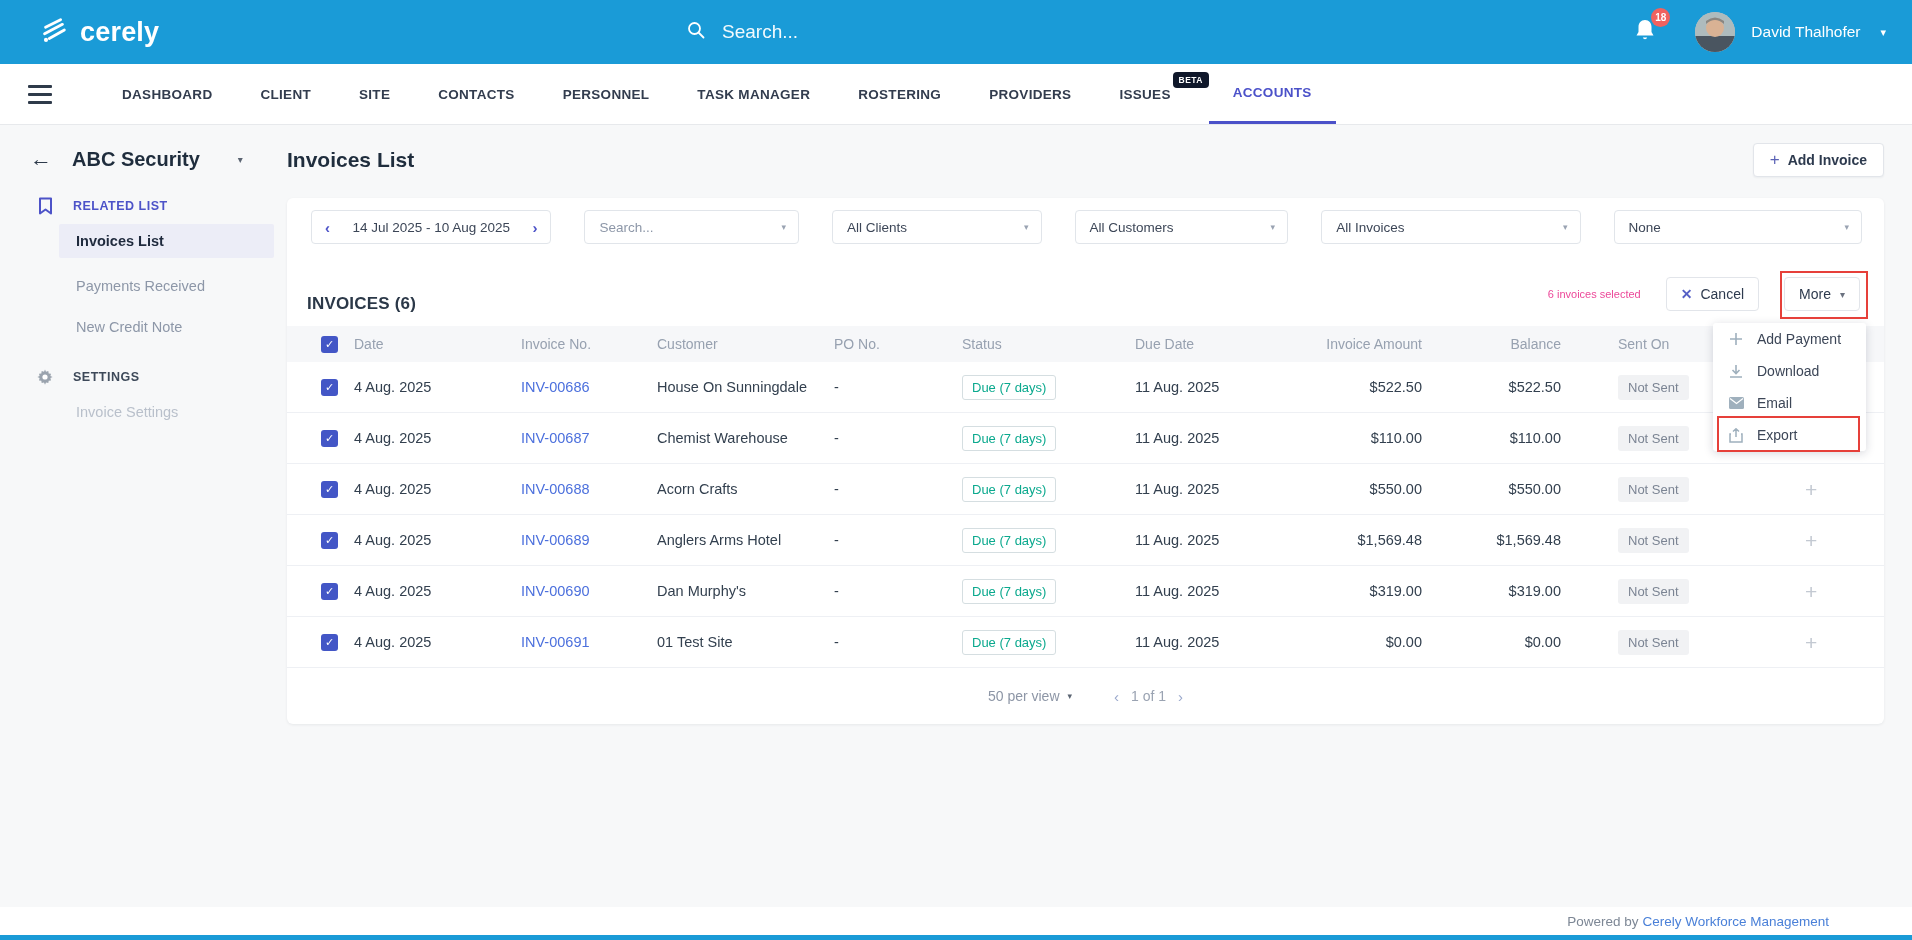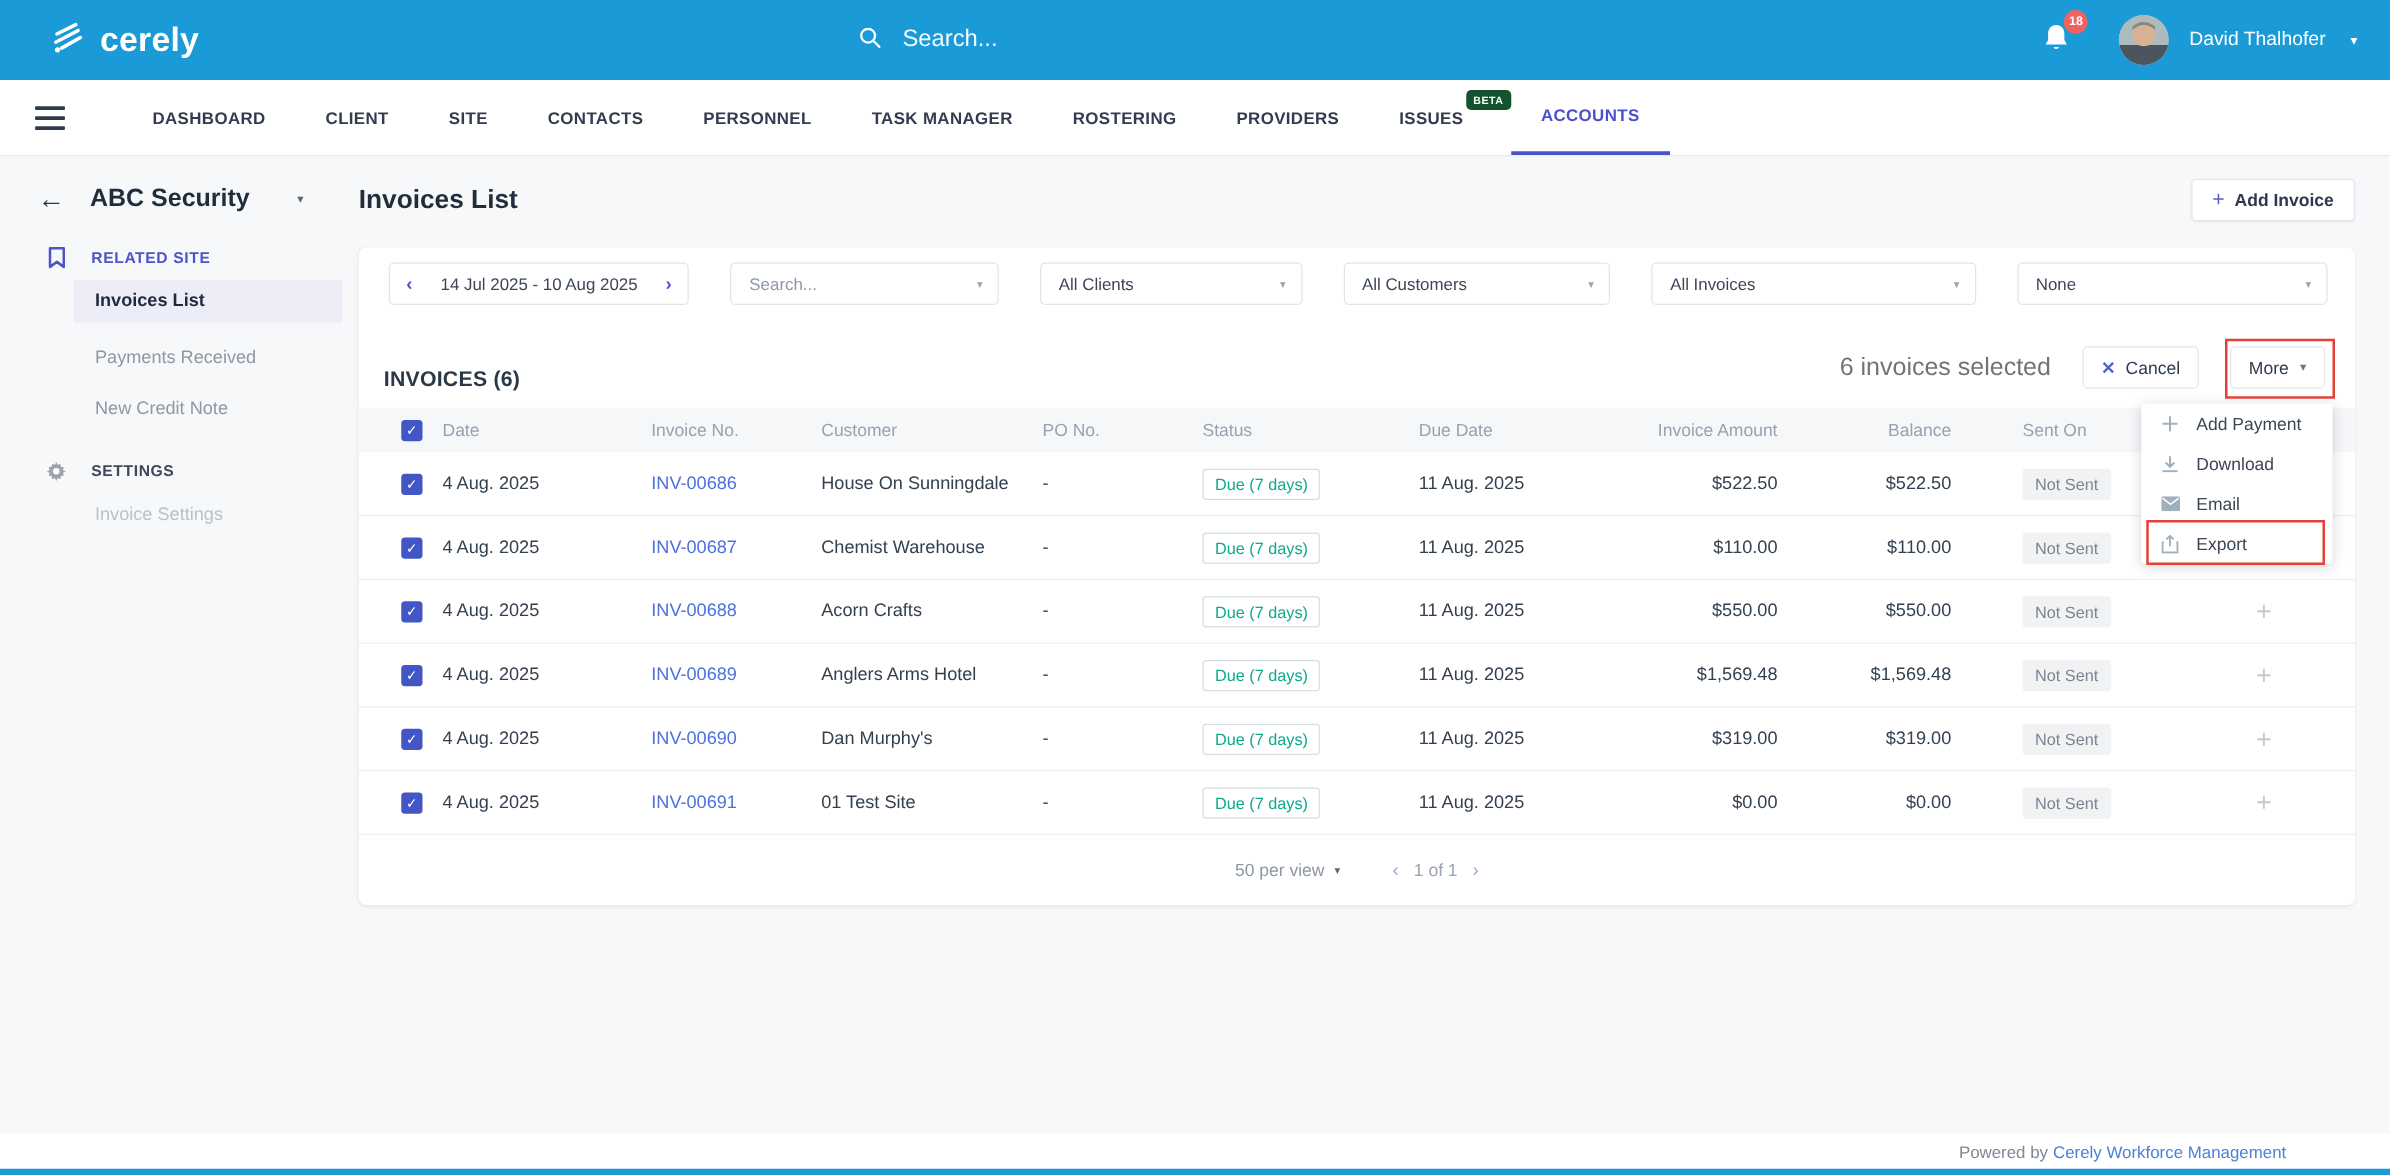--- a/index.html
+++ b/index.html
@@ -20,21 +20,21 @@
   .user-name { color:#fff; font-size:15.5px; cursor:pointer; }
   .user-caret { color:#fff; font-size:11px; margin-left:4px; cursor:pointer; }
 
   
   .nav-bar { position:absolute; top:64px; left:0; width:1912px; height:61px; background:#fff; border-bottom:1px solid #e7e9ec; display:flex; align-items:stretch; }
   .hamburger { width:24px; display:flex; flex-direction:column; justify-content:center; gap:5px; margin-left:28px; cursor:pointer; }
   .hamburger i { display:block; height:3px; background:#2f3b4a; border-radius:1px; }
   .nav-items { display:flex; align-items:stretch; margin-left:46px; }
   .nav-item { display:flex; align-items:center; padding:0 24px; font-size:13.5px; font-weight:700; color:#323c4e; letter-spacing:.3px; cursor:pointer; position:relative; text-decoration:none; }
   .nav-item.active { color:#4b51c9; border-bottom:3px solid #4b51c9; }
-  .beta-badge { position:absolute; top:8px; right:-14px; background:#14532d; color:#fff; font-size:8.5px; font-weight:700; border-radius:4px; padding:3px 6px; letter-spacing:.4px; }
+  .beta-badge { position:absolute; top:8px; right:-14px; background:#0f172a; color:#fff; font-size:8.5px; font-weight:700; border-radius:4px; padding:3px 6px; letter-spacing:.4px; }
 
   
   .content { position:absolute; top:125px; left:0; width:1912px; height:782px; display:flex; }
   .sidebar { width:287px; flex:none; padding-top:18px; }
   .main { flex:1; padding-right:28px; }
 
   
   .entity-row { display:flex; align-items:center; height:32px; }
   .back-arrow { margin-left:30px; font-size:22px; color:#2d3a4b; cursor:pointer; line-height:1; }
   .entity-name { margin-left:20px; font-size:20px; font-weight:700; color:#1f2d3d; cursor:pointer; }
@@ -67,21 +67,21 @@
   .date-box .chev { color:#4d53c8; font-size:15px; font-weight:700; }
   .dd { justify-content:space-between; padding:0 12px 0 14px; }
   .dd .caret { color:#9aa3b2; font-size:9px; }
   .dd.placeholder { color:#8d97a8; }
   .w-search{ width:215px; } .w-clients{ width:210px; } .w-cust{ width:214px; } .w-inv{ width:260px; } .w-none{ width:249px; }
 
   
   .toolbar { margin-top:26px; height:48px; display:flex; align-items:center; padding:0 24px 0 20px; position:relative; }
   .section-title { font-size:17px; font-weight:700; color:#2b3848; letter-spacing:.2px;margin-top:20px; }
   .toolbar-right { margin-left:auto; display:flex; align-items:center; gap:25px; }
-  .selected-text { font-size:20px; color:#737373; }
+  .selected-text { font-size:11px; color:#ec4899; }
   .cancel-btn { height:34px; padding:0 14px; }
   .cancel-x { color:#555fc5; font-size:14px; font-weight:600; }
   .more-btn { height:34px; padding:0 14px; gap:9px; }
   .more-caret { color:#6b7280; font-size:10px; }
 
   
   .thead-row, .trow { display:grid; grid-template-columns:67px 167px 136px 177px 128px 173px 152px 135px 139px 220px 1fr; align-items:center; }
   .thead-row { margin-top:8px; height:36px; background:#f6f7f9; color:#97a1b0; font-size:14px; }
   .trow { height:51px; border-bottom:1px solid #eef0f4; font-size:14.5px; color:#33404f; }
   .c-check { padding-left:34px; }
@@ -215,21 +215,21 @@
       <span class="entity-name">ABC Security</span>
       <span class="entity-caret">▾</span>
     </div>
 
     <div class="section-label related-label">
       <span class="icon-slot">
         <svg width="15" height="18" viewBox="0 0 15 18" fill="none" stroke="#4d53c8" stroke-width="2">
           <path d="M2 1.5 H13 V16.5 L7.5 12.5 L2 16.5 Z" stroke-linejoin="round"></path>
         </svg>
       </span>
-      <span class="lab">RELATED SITE</span>
+      <span class="lab">RELATED LIST</span>
     </div>
 
     <div class="side-item selected sel-first">
         <span>Invoices List</span>
       </div>
     <div class="side-item gap">
         <span>Payments Received</span>
       </div>
     <div class="side-item gap">
         <span>New Credit Note</span>

